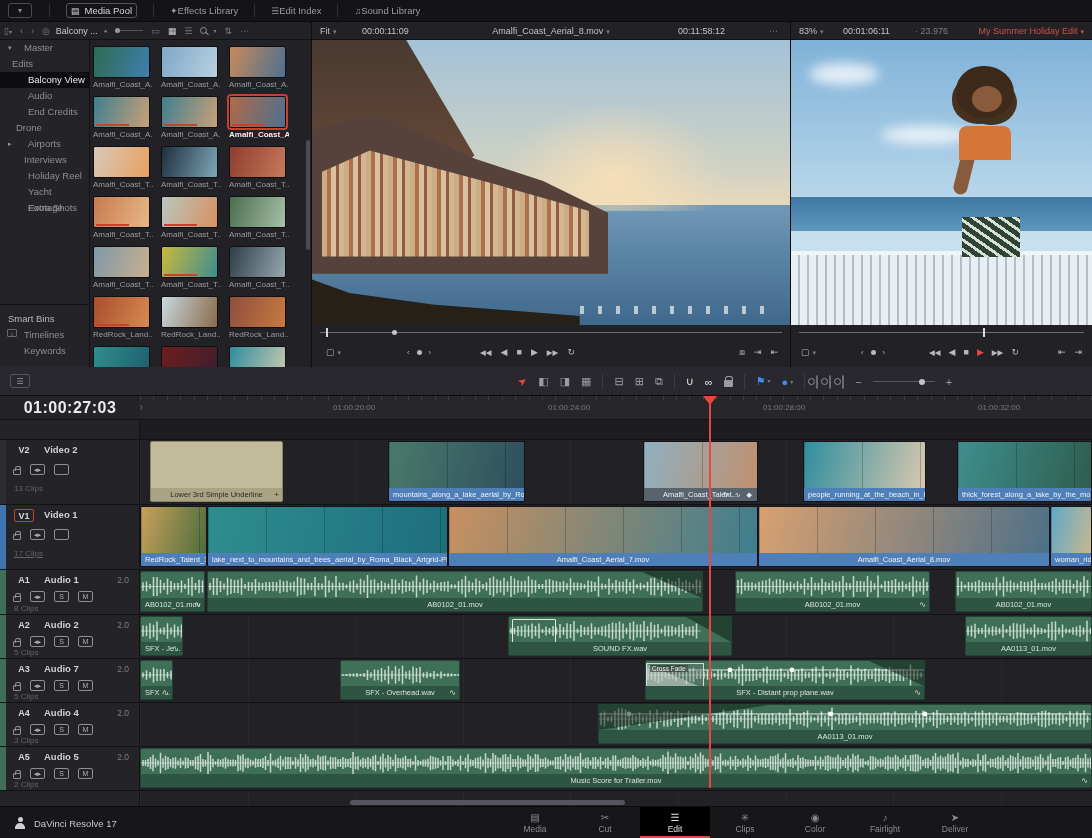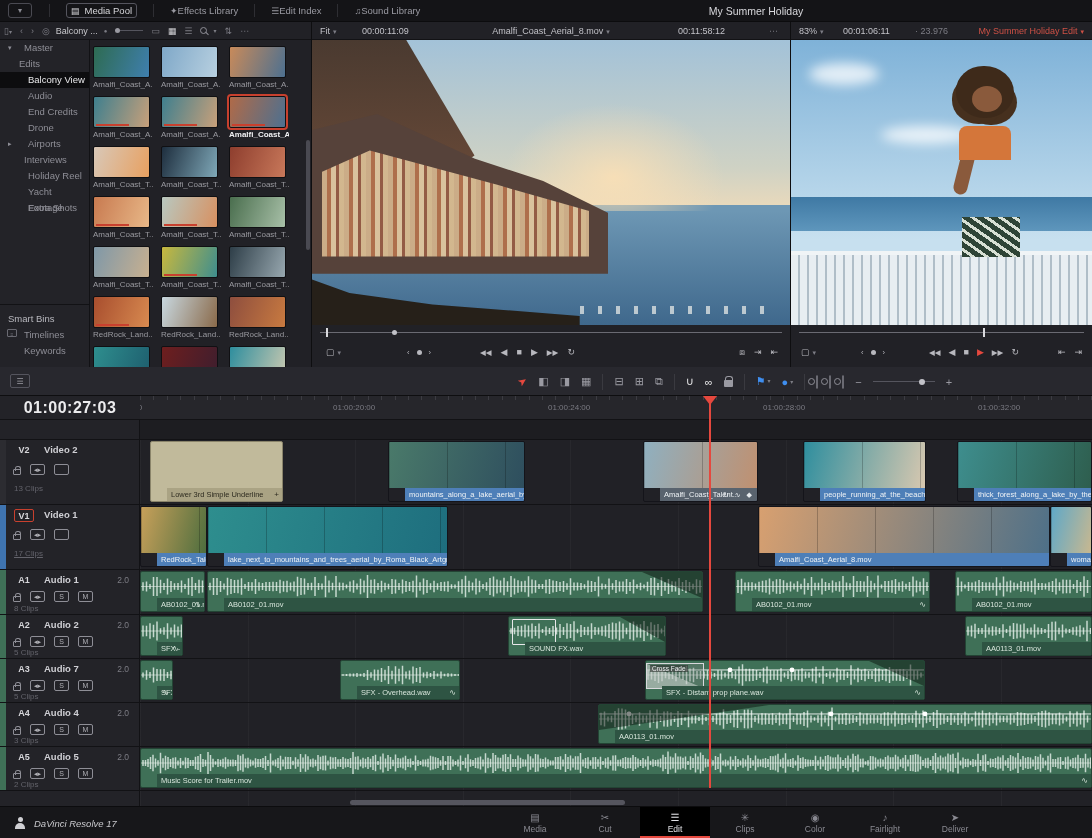--- a/index.html
+++ b/index.html
@@ -140,22 +140,22 @@
   .th-box { width:15px; height:11px; border:1px solid #8e8e96; border-radius:2px; color:#b0b0b6; font-size:7px;
     text-align:center; line-height:10px; }
   .th-lock { display:inline-block; width:8px; height:6px; background:none; border:1px solid #8e8e96; border-radius:1px; position:relative; margin-top:4px; }
   .th-lock::before { content:""; position:absolute; left:1px; top:-4px; width:4px; height:4px; border:1px solid #8e8e96; border-bottom:none; border-radius:2.5px 2.5px 0 0; }
   .th-count { position:absolute; left:14px; font-size:8px; color:#63636b; }
   .lane { position:relative; border-bottom:1px solid #121215; }
   .spacer-row { background:#1d1d21; }
 
   
   .clip { position:absolute; top:1px; bottom:2px; border-radius:2px; overflow:hidden; }
-  .clip-label { position:absolute; left:16px; right:0; bottom:0; height:13px; line-height:13px; font-size:7.5px;
-    padding:0 4px; color:#eef2f5; white-space:nowrap; overflow:hidden; }
+  .clip-label { position:absolute; left:0; right:0; bottom:0; height:13px; line-height:13px; font-size:7.5px;
+    padding:0 4px; color:#eef2f5; white-space:nowrap; overflow:hidden;text-align:center; }
   .clip-label .fade-ic { position:absolute; right:3px; top:0; font-size:8px; }
   .vthumb { position:absolute; left:0; right:0; top:0; bottom:13px; }
   .vthumb::after { content:""; position:absolute; inset:0; background:repeating-linear-gradient(90deg, rgba(0,0,0,.22) 0 1px, transparent 1px 58px); }
   .vclip { border:1px solid #14141a; }
   .label-blue { background:#4e7fb8; }
   .label-gray { background:#59636e; }
   .title-clip { background:#c1ba9b; border:1px solid #8a846a; }
   .title-clip .clip-label { background:#aaa384; color:#2e2b20; }
   .aclip { background:#3f7057; border:1px solid #23session402f; border:1px solid #234434; }
   .aclip .clip-label { background:#2e5443; color:#d6e4da; }
@@ -170,21 +170,21 @@
   .clip-icons { position:absolute; right:3px; top:0; height:13px; line-height:13px; font-size:7px; color:#e8ecef; letter-spacing:2px; }
 
   
   #playhead { position:absolute; left:709px; top:2px; width:1.5px; height:390px; background:#e5483e; z-index:20; }
   #playhead-cap { position:absolute; left:703px; top:0px; width:0; height:0; z-index:21;
     border-left:7px solid transparent; border-right:7px solid transparent; border-top:9px solid #e5483e; }
   #h-scroll { position:absolute; left:350px; top:404px; width:275px; height:5px; background:#55555e; border-radius:3px; z-index:5; }
 
   
   #page-bar { left:0; top:806px; width:1092px; height:32px; background:#17171a; border-top:1px solid #0c0c0e; }
-  #app-brand { position:absolute; left:14px; top:0; height:32px; display:flex; align-items:center; gap:8px; color:#c8c8cc; font-size:9.5px;font-style:italic; }
+  #app-brand { position:absolute; left:14px; top:0; height:32px; display:flex; align-items:center; gap:8px; color:#c8c8cc; font-size:9.5px; }
   .dv-logo { width:12px; height:12px; position:relative; }
   .dv-logo::before { content:""; position:absolute; left:3.5px; top:0; width:5px; height:5px; border-radius:50%; background:#d0d0d4; }
   .dv-logo::after { content:""; position:absolute; left:1px; top:6px; width:10px; height:6px; border-radius:5px 5px 0 0; background:#d0d0d4; }
   #pages { position:absolute; left:500px; top:0; height:32px; display:flex; }
   .page-btn { width:70px; height:32px; display:flex; flex-direction:column; align-items:center; justify-content:center; gap:1px;
     color:#8a8a92; font-size:8.5px; position:relative; cursor:default; }
   .page-btn .pg-icon { font-size:10px; }
   .page-btn.active { background:#000; color:#e0e0e4; }
   .page-btn.active::after { content:""; position:absolute; left:0; right:0; bottom:0; height:3px; background:#e5483e; }
 </style>
@@ -211,21 +211,20 @@
         </div>
         <span class="tb-sep"></span>
         <div class="panel-tab">
           <span><span class="ptab-icon">☰</span><span>Edit Index</span></span>
         </div>
         <span class="tb-sep"></span>
         <div class="panel-tab">
           <span><span class="ptab-icon">♫</span><span>Sound Library</span></span>
         </div>
       </div>
-    <div id="app-title">My Summer Holiday</div>
   </div>
 
   <div id="media-pool" class="abs panel">
     <div class="mini-bar">
       <span class="mb-icon">▯<span style="font-size:6px">▾</span></span>
       <span class="mb-icon">‹</span>
       <span class="mb-icon">›</span>
       <span class="mb-icon">◎</span>
       <span style="color:#c8c8cc;margin:0 2px;">Balcony ...</span>
       <span class="mb-icon" style="font-size:6px">●</span>
@@ -235,25 +234,25 @@
       <span class="mb-icon">☰</span>
       <span class="mag"></span>
       <span class="mb-icon" style="font-size:6px">▾</span>
       <span class="mb-icon">⇅</span>
       <span class="mb-icon">⋯</span>
     </div>
     <div id="mp-body">
       <div id="bin-sidebar">
         <div id="bin-tree">
             <div class="bin-row" style="padding-left: 24px;"><span class="chev">▾</span><span>Master</span></div>
-            <div class="bin-row" style="padding-left: 19px;"><span>Edits</span></div>
+            <div class="bin-row" style="padding-left: 12px;"><span>Edits</span></div>
             <div class="bin-row selected" style="padding-left: 28px;"><span>Balcony View</span></div>
             <div class="bin-row" style="padding-left: 28px;"><span>Audio</span></div>
             <div class="bin-row" style="padding-left: 28px;"><span>End Credits</span></div>
-            <div class="bin-row" style="padding-left: 28px;"><span>Drone</span></div>
+            <div class="bin-row" style="padding-left: 16px;"><span>Drone</span></div>
             <div class="bin-row" style="padding-left: 28px;"><span class="chev">▸</span><span>Airports</span></div>
             <div class="bin-row" style=""><span>Interviews</span></div>
             <div class="bin-row" style="padding-left: 28px;"><span>Holiday Reel</span></div>
             <div class="bin-row" style="padding-left: 28px;"><span>Yacht Footage</span></div>
             <div class="bin-row" style="padding-left: 28px;"><span>Extra Shots</span></div>
           </div>
         <div id="smart-bins">
           <div class="smart-header">Smart Bins</div>
           <div id="smart-list">
               <div class="smart-row"><span class="bin-ic">≡</span><span>Timelines</span></div>
@@ -612,20 +611,24 @@
         </div>
         <div class="lane" style="height: 65px;">
           <div class="clip vclip" style="left: 0px; width: 67px;">
             <div class="vthumb" style="background: linear-gradient(105deg, rgb(200, 160, 90), rgb(78, 110, 62));"></div>
             <div class="clip-label label-blue">RedRock_Talent_3...</div>
           </div>
           <div class="clip vclip" style="left: 67px; width: 241px;">
             <div class="vthumb" style="background: linear-gradient(105deg, rgb(46, 142, 142), rgb(30, 110, 126));"></div>
             <div class="clip-label label-blue">lake_next_to_mountains_and_trees_aerial_by_Roma_Black_Artgrid-PRORES4...</div>
           </div>
+          <div class="clip vclip" style="left: 308px; width: 310px;">
+            <div class="vthumb" style="background: linear-gradient(105deg, rgb(200, 144, 96), rgb(62, 126, 142));"></div>
+            <div class="clip-label label-blue">Amalfi_Coast_Aerial_7.mov</div>
+          </div>
           <div class="clip vclip" style="left: 618px; width: 292px;">
             <div class="vthumb" style="background: linear-gradient(105deg, rgb(216, 160, 112), rgb(78, 112, 136));"></div>
             <div class="clip-label label-blue">Amalfi_Coast_Aerial_8.mov</div>
           </div>
           <div class="clip vclip" style="left: 910px; width: 42px;">
             <div class="vthumb" style="background: linear-gradient(105deg, rgb(94, 168, 200), rgb(200, 184, 144));"></div>
             <div class="clip-label label-blue">woman_ridi...</div>
           </div>
         </div>
         <div class="lane" style="height: 45px;">
@@ -670,21 +673,21 @@
         <div class="lane" style="height: 44px;">
           <div class="clip aclip" style="left: 0px; width: 43px;">
             <div>
               <svg width="43" height="28" viewBox="0 0 43 28">
                 <path d="M0 14H43" stroke="rgba(255,255,255,.5)" stroke-width="1"></path>
                 <path d="M2.0 8.6V19.4M5.5 8.7V19.3M9.0 6.3V21.7M12.5 7.8V20.2M16.0 4.6V23.4M19.5 11.2V16.8M23.0 10.2V17.8M26.5 6.2V21.8M30.0 10.5V17.5M33.5 7.5V20.5M37.0 9.5V18.5M40.5 7.4V20.6" stroke="rgba(236,246,240,.78)" stroke-width="1.5"></path>
               </svg>
             </div>
             <div class="clip-label">SFX - Je...<span class="fade-ic">∿</span></div>
           </div>
-          <div class="clip aclip" style="left: 368px; width: 158px;">
+          <div class="clip aclip" style="left: 368px; width: 224px;">
             <div>
               <svg width="192" height="28" viewBox="0 0 192 28">
                 <path d="M0 14H192" stroke="rgba(255,255,255,.5)" stroke-width="1"></path>
                 <path d="M2.0 11.3V16.7M5.5 10.7V17.3M9.0 9.0V19.0M12.5 8.8V19.2M16.0 7.6V20.4M19.5 8.6V19.4M23.0 6.6V21.4M26.5 9.1V18.9M30.0 6.4V21.6M33.5 11.9V16.1M37.0 9.4V18.6M40.5 11.0V17.0M44.0 9.0V19.0M47.5 10.6V17.4M51.0 6.9V21.1M54.5 9.9V18.1M58.0 6.2V21.8M61.5 7.1V20.9M65.0 4.3V23.7M68.5 11.7V16.3M72.0 8.1V19.9M75.5 10.1V17.9M79.0 9.7V18.3M82.5 6.2V21.8M86.0 9.9V18.1M89.5 10.6V17.4M93.0 9.2V18.8M96.5 8.4V19.6M100.0 6.9V21.1M103.5 5.6V22.4M107.0 6.2V21.8M110.5 4.6V23.4M114.0 6.5V21.5M117.5 10.8V17.2M121.0 5.7V22.3M124.5 4.6V23.4M128.0 7.6V20.4M131.5 7.3V20.7M135.0 4.0V24.0M138.5 9.3V18.7M142.0 5.2V22.8M145.5 7.8V20.2M149.0 6.9V21.1M152.5 11.5V16.5M156.0 8.8V19.2M159.5 8.5V19.5M163.0 8.9V19.1M166.5 10.6V17.4M170.0 8.3V19.7M173.5 7.0V21.0M177.0 10.0V18.0M180.5 9.4V18.6M184.0 9.0V19.0M187.5 6.4V21.6" stroke="rgba(236,246,240,.78)" stroke-width="1.5"></path>
               </svg>
             </div>
             <div class="fade-ov fadeout" style="width: 45px;"></div>
             <div class="hbox" style="left: 3px; top: 2px; width: 44px; height: 26px;"></div>
             <div class="clip-label">SOUND FX.wav</div>
           </div>

